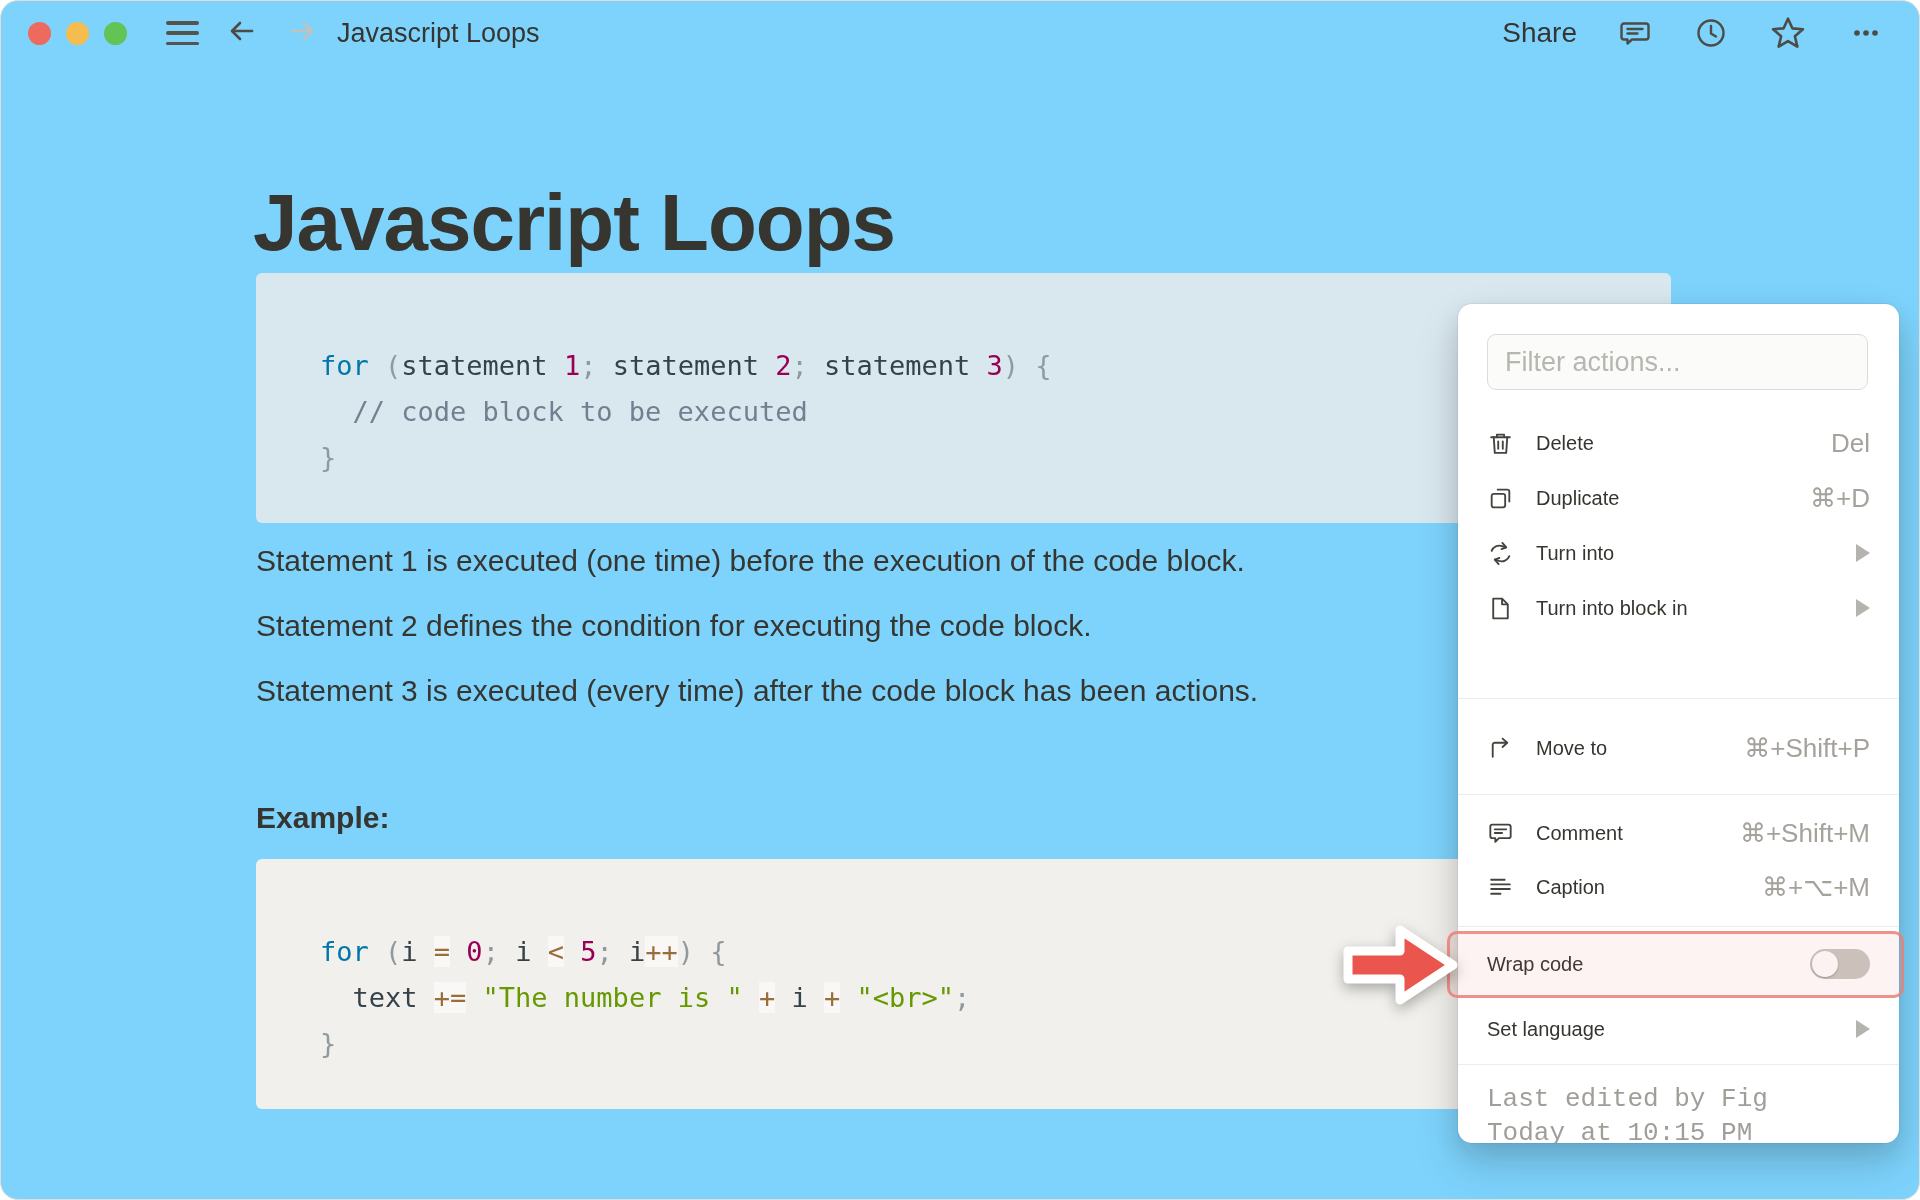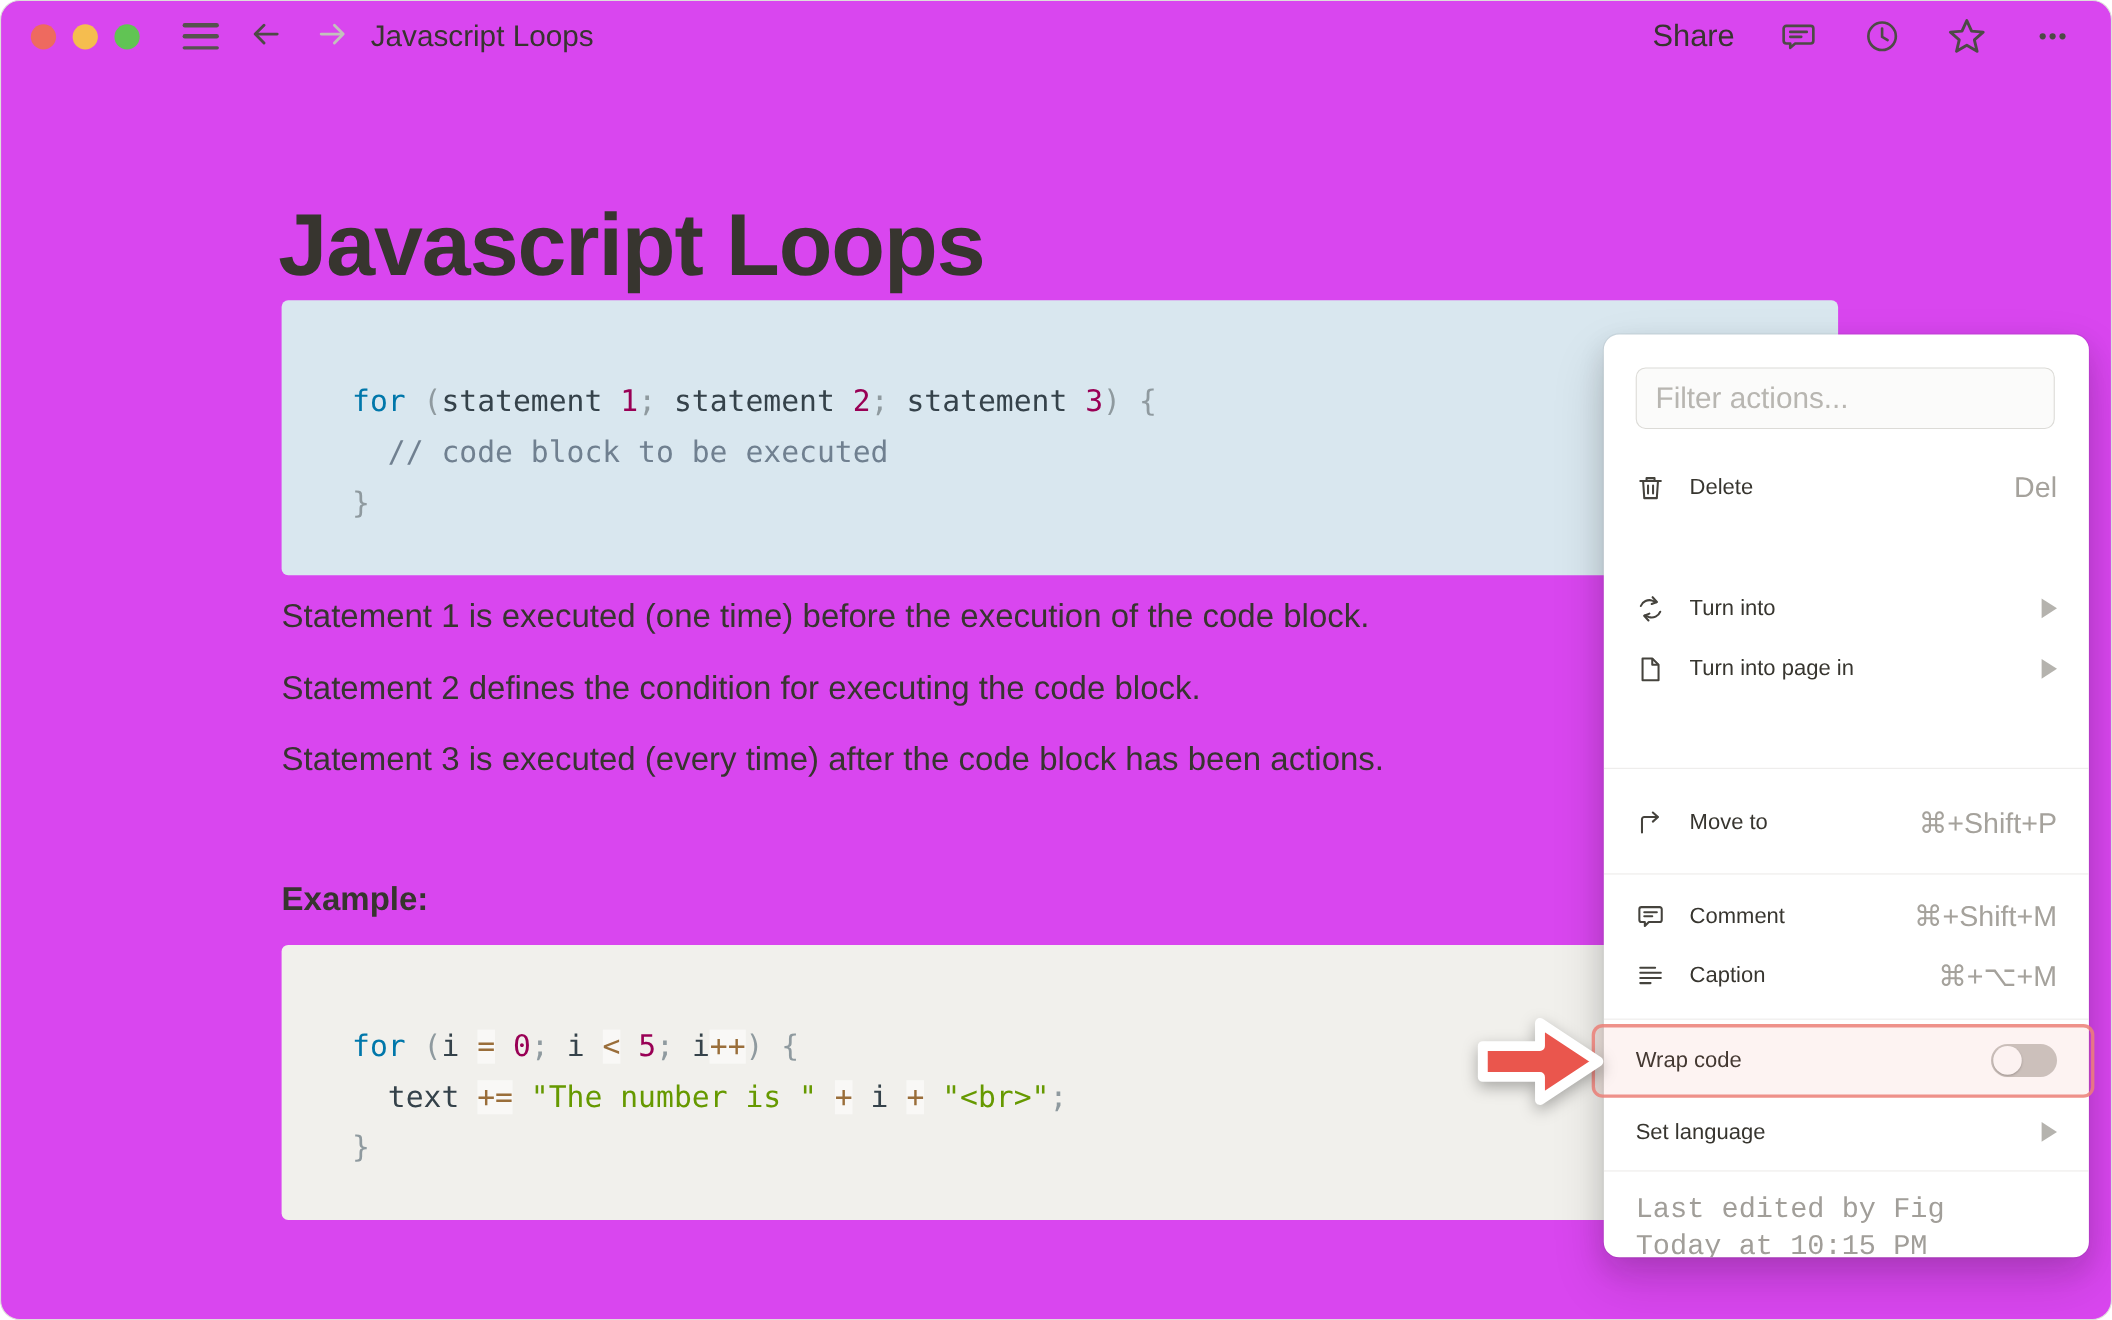--- a/index.html
+++ b/index.html
@@ -1,16 +1,16 @@
 <!DOCTYPE html>
 <html><head>
 <meta charset="utf-8">
 <style>
   html,body{margin:0;padding:0;background:#fff;}
-  .window{position:relative;width:1920px;height:1200px;background:#d946ef;border:1px solid #dededa;
+  .window{position:relative;width:1920px;height:1200px;background:#7dd3fc;border:1px solid #dededa;
     border-radius:18px;overflow:hidden;font-family:"Liberation Sans",sans-serif;color:#37352f;box-sizing:border-box;}
 
   
   .titlebar{position:absolute;top:0;left:0;right:0;height:64px;display:flex;align-items:center;padding:0 34px 0 27px;box-sizing:border-box;}
   .tl{width:23px;height:23px;border-radius:50%;margin-right:15px;flex:none;}
   .tl.red{background:#ee6a5f;}.tl.yellow{background:#f5bd4f;}.tl.green{background:#61c454;}
   .hamburger{margin-left:24px;width:33px;height:24px;display:flex;flex-direction:column;justify-content:space-between;flex:none;}
   .hamburger span{display:block;height:3.5px;background:#55534e;border-radius:2px;}
   .navarrow{margin-left:26px;flex:none;}
   .tb-title{margin-left:18px;font-size:27px;font-weight:500;color:#37352f;white-space:nowrap;}
@@ -137,20 +137,30 @@
             <path d="M4 7h18"></path>
             <path d="M9.5 7V4.5h7V7"></path>
             <path d="M6.5 7l1 15h11l1-15"></path>
             <path d="M10.8 11v7M15.2 11v7"></path>
           </svg>
       </span>
       <span class="mlabel">Delete</span>
       <span class="mshort">Del</span>
     </div>
 
+    <div class="mrow" style="top:167px">
+      <span class="micon">
+        <svg width="27" height="27" viewBox="0 0 26 26" fill="none" stroke="currentColor" stroke-width="1.8" stroke-linejoin="round">
+            <rect x="4.5" y="8.5" width="13" height="13" rx="2"></rect>
+            <path d="M9.5 4.5h10a2 2 0 0 1 2 2v10"></path>
+          </svg>
+      </span>
+      <span class="mlabel">Duplicate</span>
+      <span class="mshort">⌘+D</span>
+    </div>
 
     <div class="mrow" style="top:222px">
       <span class="micon">
         <svg width="27" height="27" viewBox="0 0 26 26" fill="none" stroke="currentColor" stroke-width="1.8" stroke-linecap="round" stroke-linejoin="round">
             <path d="M4.5 10.5C6 6.5 10.5 4.5 14.5 5.8l3.5 1.4"></path>
             <path d="M14.8 2.8l3.8 4.2-4.6 1.8"></path>
             <path d="M21.5 15.5c-1.5 4-6 6-10 4.7L8 18.8"></path>
             <path d="M11.2 23.2L7.4 19l4.6-1.8"></path>
           </svg>
       </span>
@@ -158,21 +168,21 @@
       <span class="subarrow"></span>
     </div>
 
     <div class="mrow" style="top:277px">
       <span class="micon">
         <svg width="27" height="27" viewBox="0 0 26 26" fill="none" stroke="currentColor" stroke-width="1.8" stroke-linejoin="round">
             <path d="M6 3.5h8.5l5.5 5.5v13.5H6z"></path>
             <path d="M14.5 3.5V9H20"></path>
           </svg>
       </span>
-      <span class="mlabel">Turn into page in</span>
+      <span class="mlabel">Turn into block in</span>
       <span class="subarrow"></span>
     </div>
 
 
     <div class="mdiv" style="top:394px"></div>
 
     <div class="mrow" style="top:417px">
       <span class="micon">
         <svg width="27" height="27" viewBox="0 0 26 26" fill="none" stroke="currentColor" stroke-width="1.8" stroke-linecap="round" stroke-linejoin="round">
             <path d="M5.5 21V9.5a2 2 0 0 1 2-2H19"></path>

